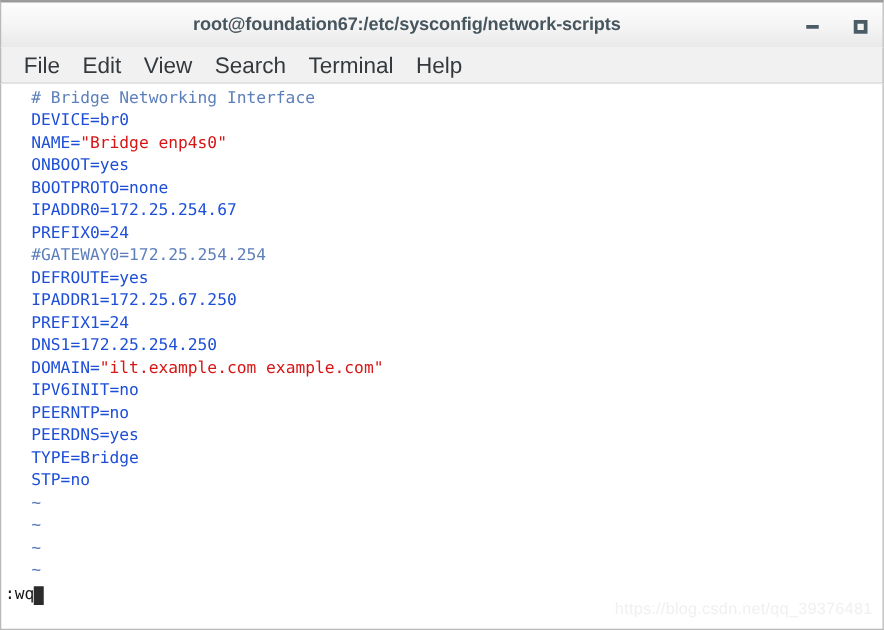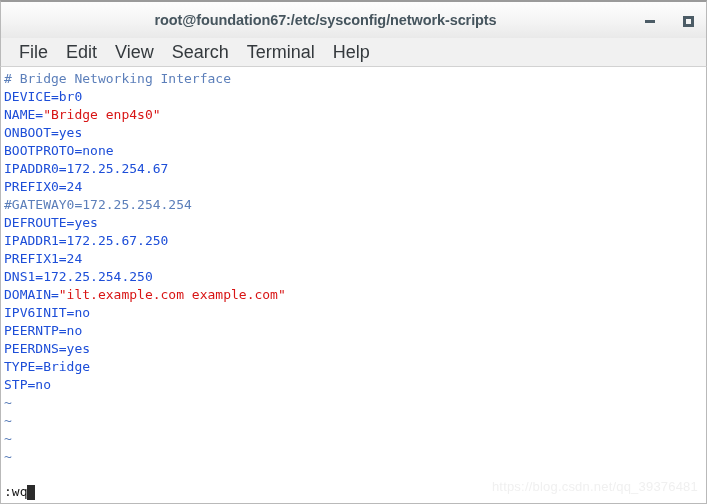--- a/index.html
+++ b/index.html
@@ -113,30 +113,31 @@
     font-size: 13px;
   }
   .tline {
     height: 18px;
     line-height: 18px;
     white-space: pre;
     font-family: "DejaVu Sans Mono", "Liberation Mono", monospace;
     font-size: 13px;
     color: #151515;
     letter-spacing: 0px;
+    margin-left: 21px;
   }
   .tok-comment { color: #5c7fba; }
   .tok-string  { color: #d81515; }
   .tok-plain   { color: #1d4ed8; }
   .tilde { color: #5c7fba; }
 
   .cmdline {
     position: absolute;
     left: 3px;
-    bottom: 2px;
+    bottom: 18px;
     height: 18px;
     line-height: 18px;
     white-space: pre;
     font-family: "DejaVu Sans Mono", "Liberation Mono", monospace;
     font-size: 13px;
     color: #151515;
     display: flex;
     align-items: center;
   }
   .cursor-block {

